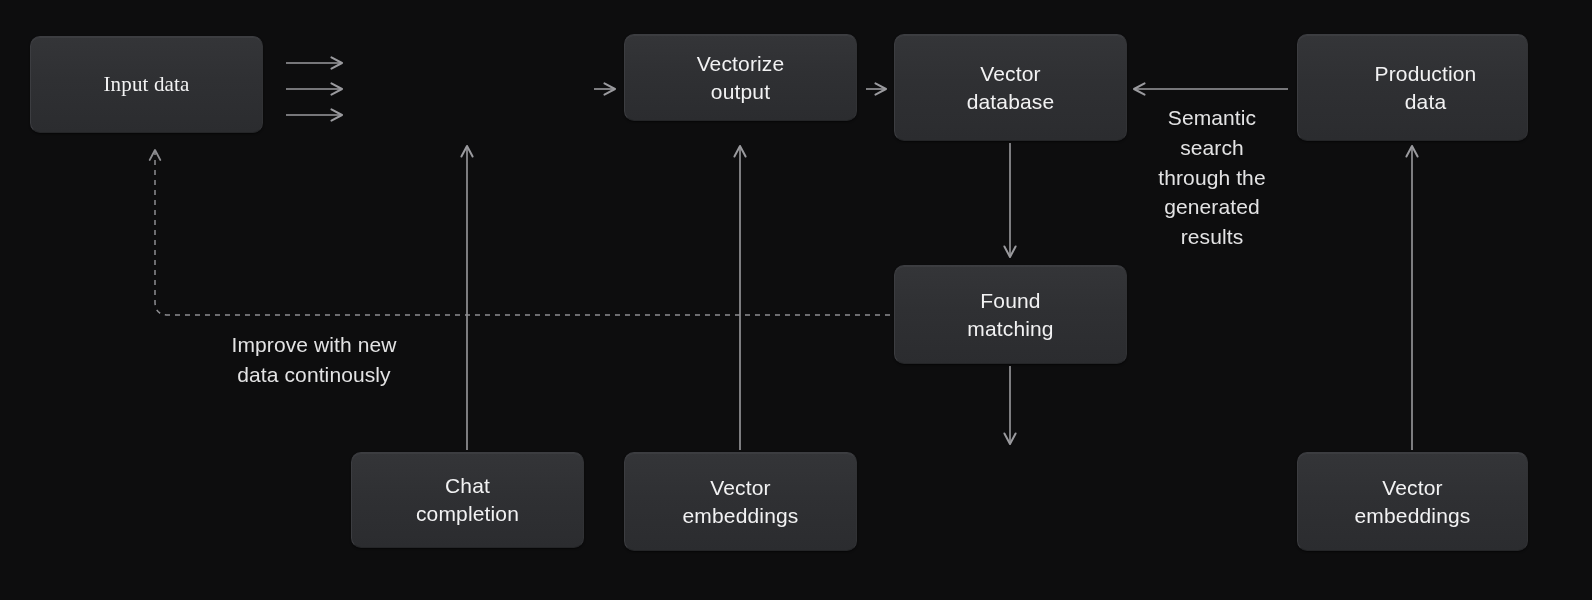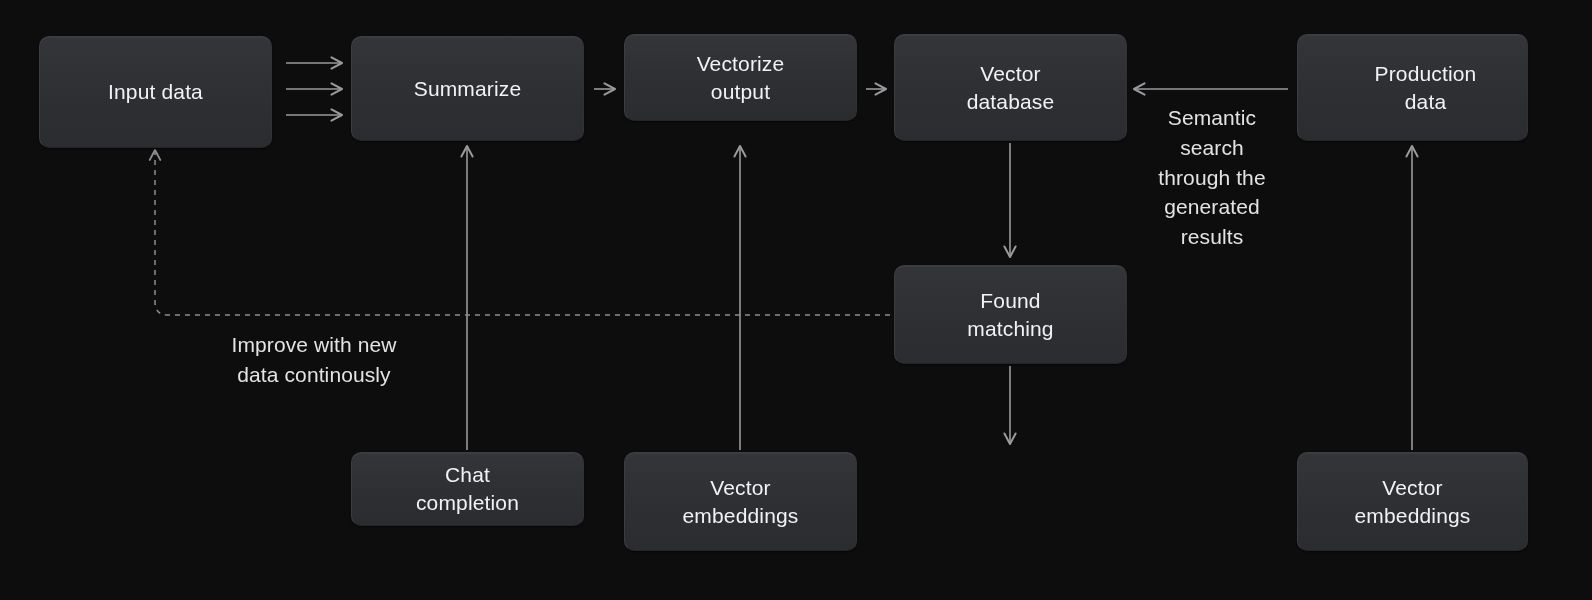--- a/index.html
+++ b/index.html
@@ -92,27 +92,24 @@
       <line x1="467" y1="450" x2="467" y2="146" marker-end="url(#ah)"></line>
 
       <line x1="740" y1="450" x2="740" y2="146" marker-end="url(#ah)"></line>
 
       <line x1="1412" y1="450" x2="1412" y2="146" marker-end="url(#ah)"></line>
     </g>
 
     <path d="M 890 315 L 168 315 Q 155 315 155 302 L 155 150" fill="none" stroke="#8d8d91" stroke-width="1.5" stroke-dasharray="5 5" marker-end="url(#ah-dash)"></path>
   </svg>
 
-  <div class="node" style="left:39px;  top:36px;  width:233px; height:112px;">
+  <div class="node" style="left:30px;  top:36px;  width:233px; height:97px;font-family:Liberation Serif, serif;">
     <span class="node-label">Input data</span>
   </div>
 
-  <div class="node" style="left:351px; top:36px;  width:233px; height:105px;">
-    <span class="node-label">Summarize</span>
-  </div>
 
   <div class="node" style="left:624px; top:34px;  width:233px; height:87px;">
     <span class="node-label">Vectorize
 output</span>
   </div>
 
   <div class="node" style="left:894px; top:34px;  width:233px; height:107px;">
     <span class="node-label">Vector
 database</span>
   </div>
@@ -120,21 +117,21 @@
   <div class="node" style="left:1297px; top:34px; width:231px; height:107px;padding-left:26px;">
     <span class="node-label">Production
 data</span>
   </div>
 
   <div class="node" style="left:894px; top:265px; width:233px; height:99px;">
     <span class="node-label">Found
 matching</span>
   </div>
 
-  <div class="node" style="left:351px; top:452px; width:233px; height:74px;">
+  <div class="node" style="left:351px; top:452px; width:233px; height:96px;">
     <span class="node-label">Chat
 completion</span>
   </div>
 
   <div class="node" style="left:624px; top:452px; width:233px; height:99px;">
     <span class="node-label">Vector
 embeddings</span>
   </div>
 
 

